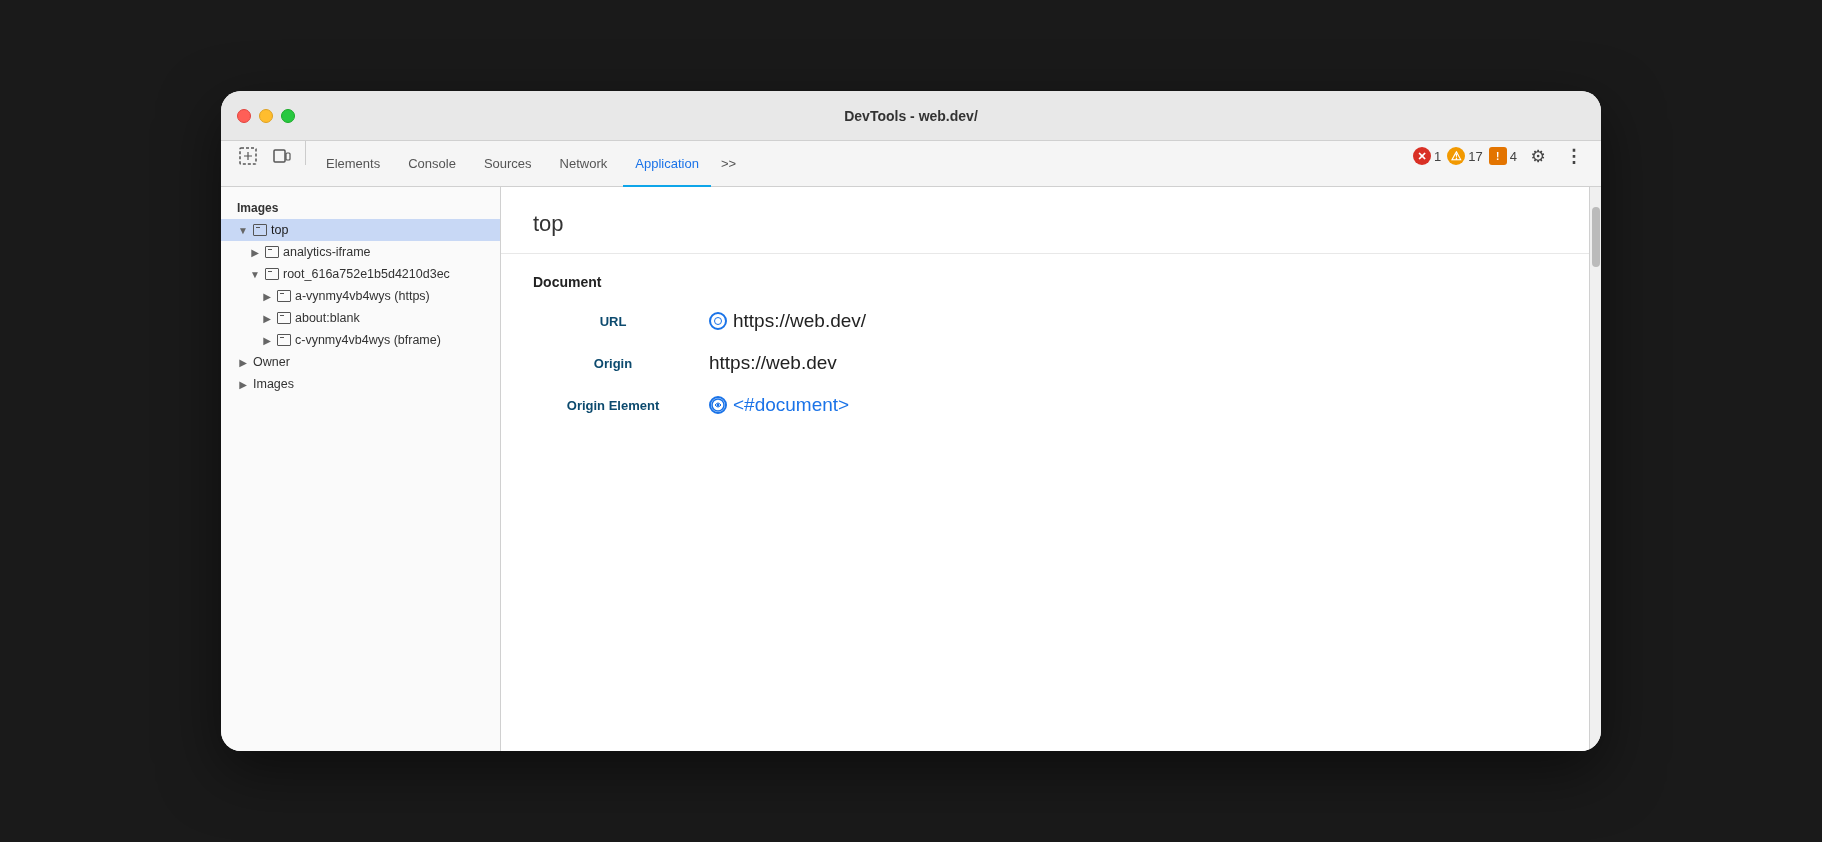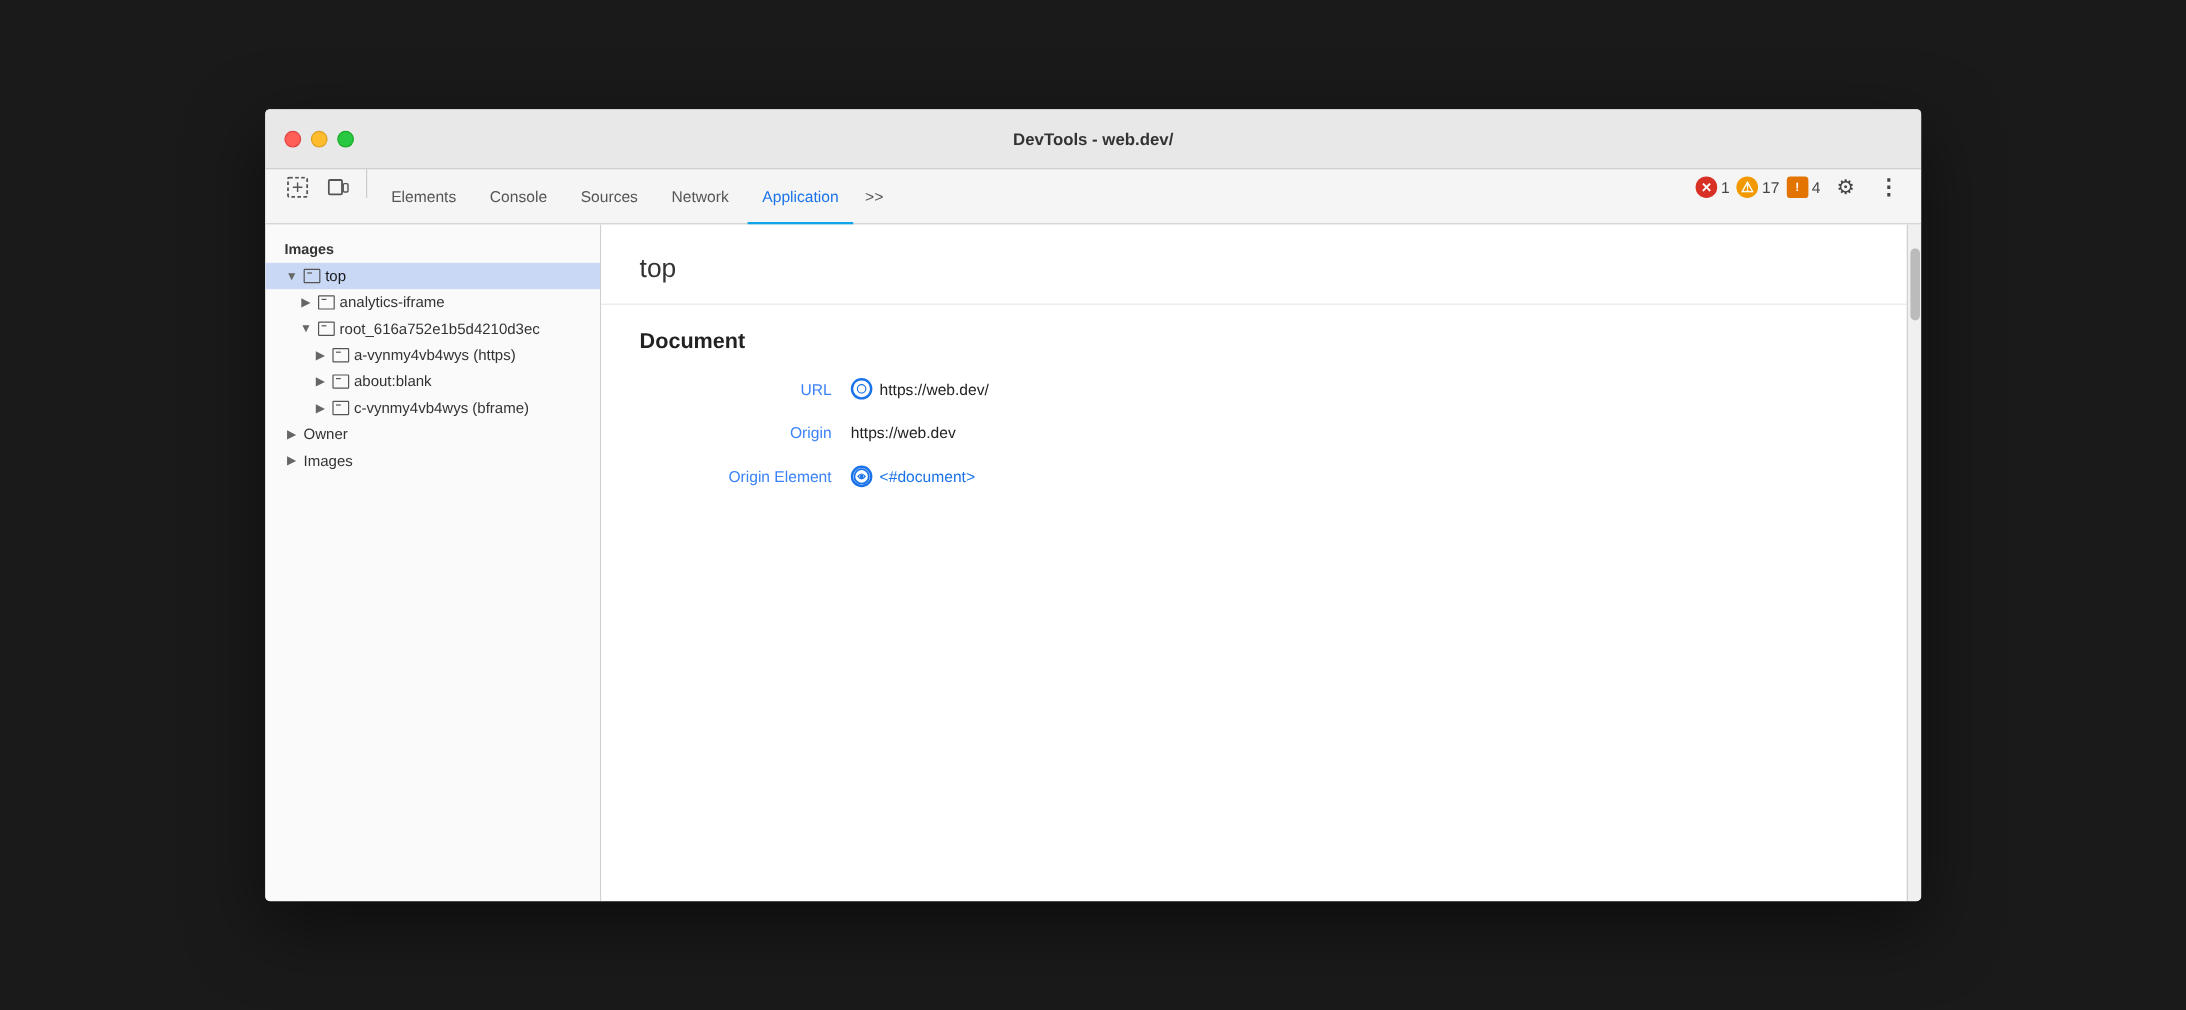--- a/index.html
+++ b/index.html
@@ -8,21 +8,21 @@
       display: flex;
       justify-content: center;
       align-items: center;
       min-height: 100vh;
       font-family: -apple-system, BlinkMacSystemFont, 'Helvetica Neue', Arial, sans-serif;
     }
     .window {
       width: 1380px;
       height: 660px;
       background: #f0f0f0;
-      border-radius: 4px;
+      border-radius: 20px;
       box-shadow: 0 20px 60px rgba(0,0,0,0.5);
       overflow: hidden;
       display: flex;
       flex-direction: column;
     }
     .titlebar {
       background: #e8e8e8;
       height: 50px;
       display: flex;
       align-items: center;
@@ -195,40 +195,41 @@
     .detail-title {
       font-size: 22px;
       color: #333;
       padding: 24px 32px 16px;
       border-bottom: 1px solid #e8e8e8;
     }
     .detail-section {
       padding: 20px 32px;
     }
     .detail-section-title {
-      font-size: 18px;
+      font-size: 14px;
       font-weight: 700;
       color: #222;
       margin-bottom: 20px;
     }
     .detail-row {
       display: flex;
       align-items: center;
       margin-bottom: 20px;
       gap: 16px;
     }
     .detail-label {
-      text-align: right;
+      text-align: center;
       width: 160px;
       font-size: 13px;
-      color: #3b82f6;
-      flex-shrink: 0;
+      color: #0c4a6e;
+      flex-shrink: 0;
+      font-weight: bold;
     }
     .detail-value {
-      font-size: 13px;
+      font-size: 19px;
       color: #222;
       display: flex;
       align-items: center;
       gap: 6px;
     }
     .detail-value.link {
       color: #1a73e8;
       cursor: pointer;
       text-decoration: none;
     }

